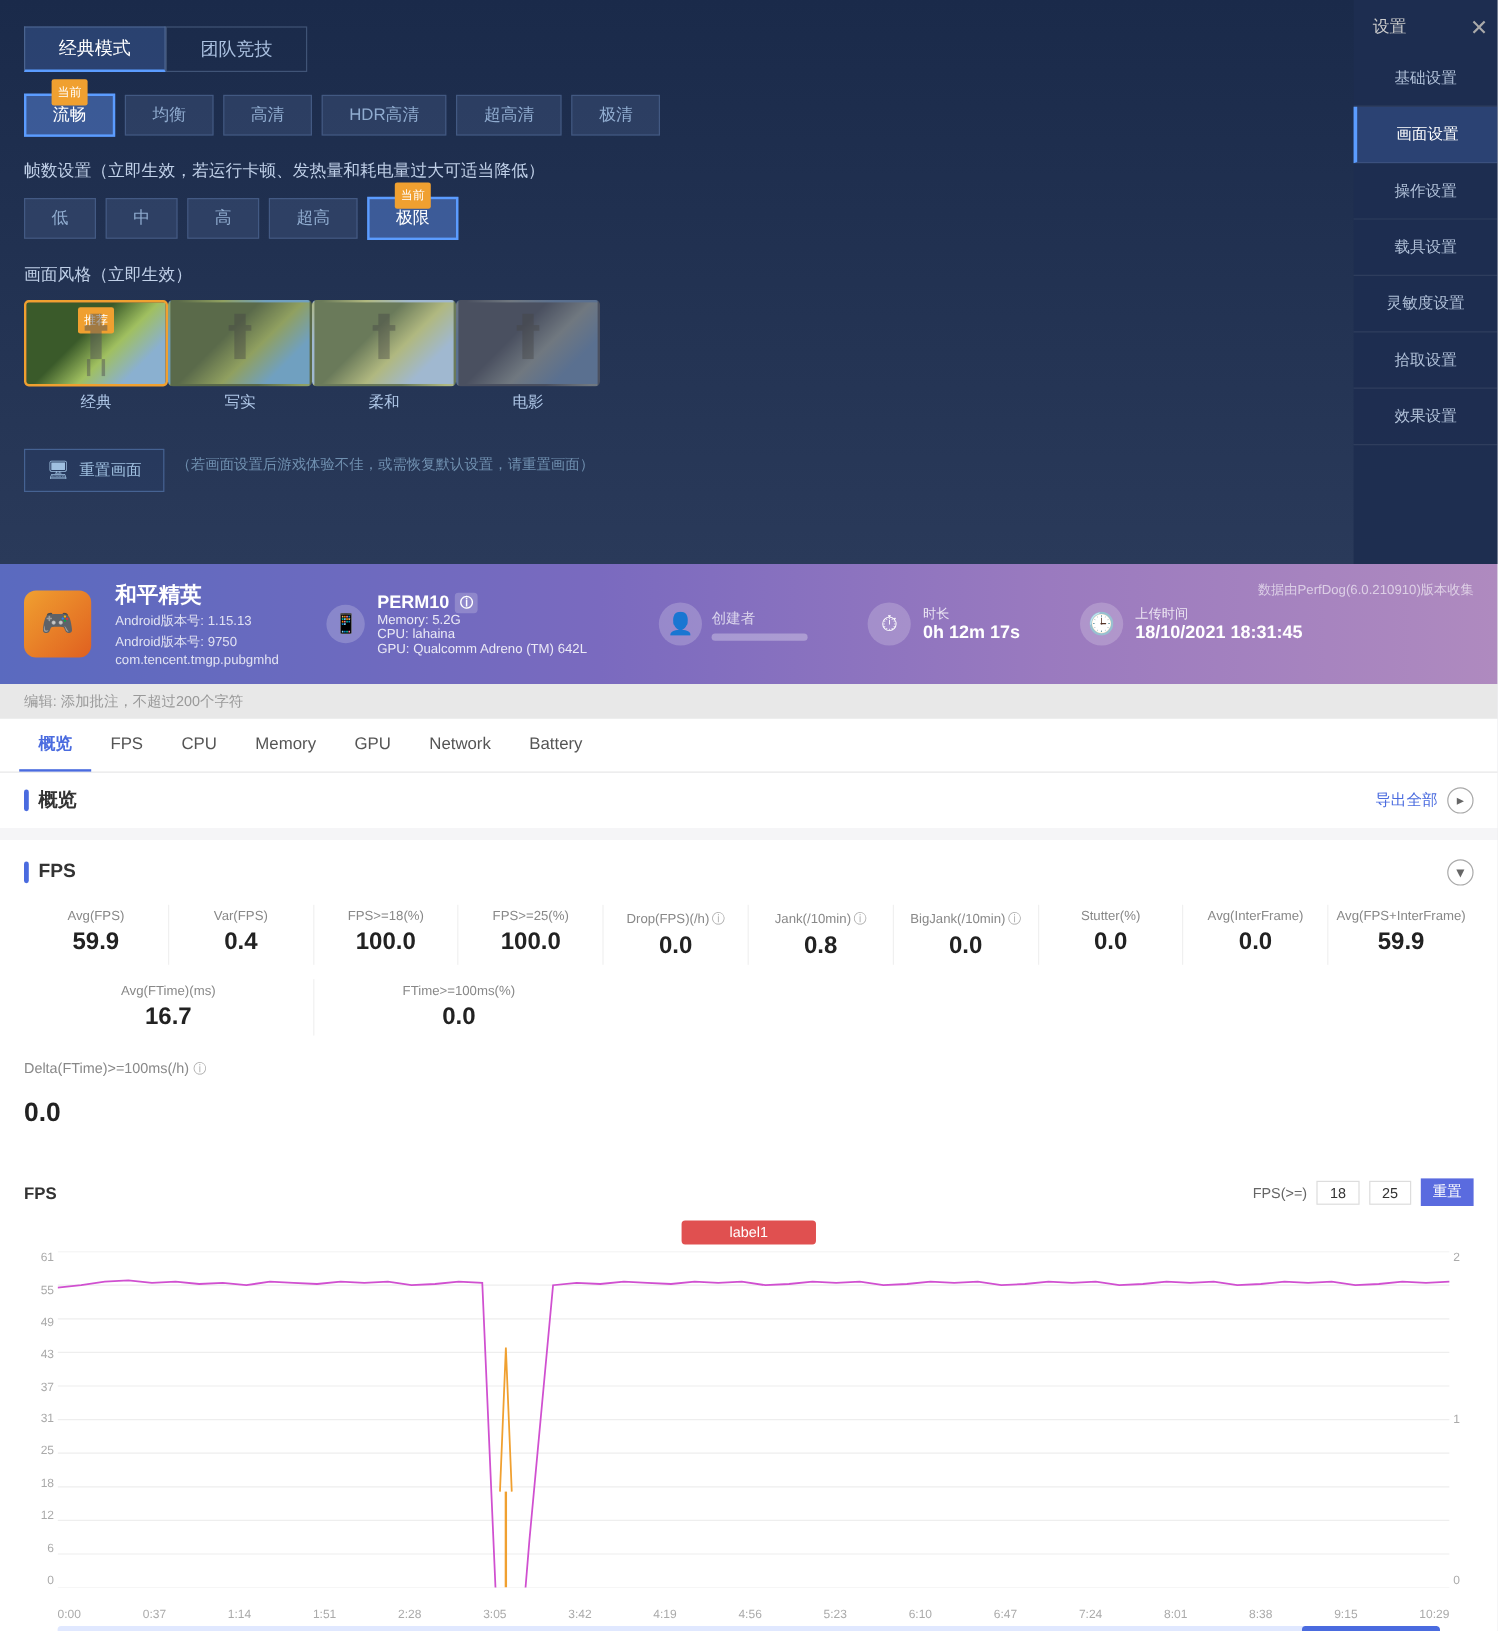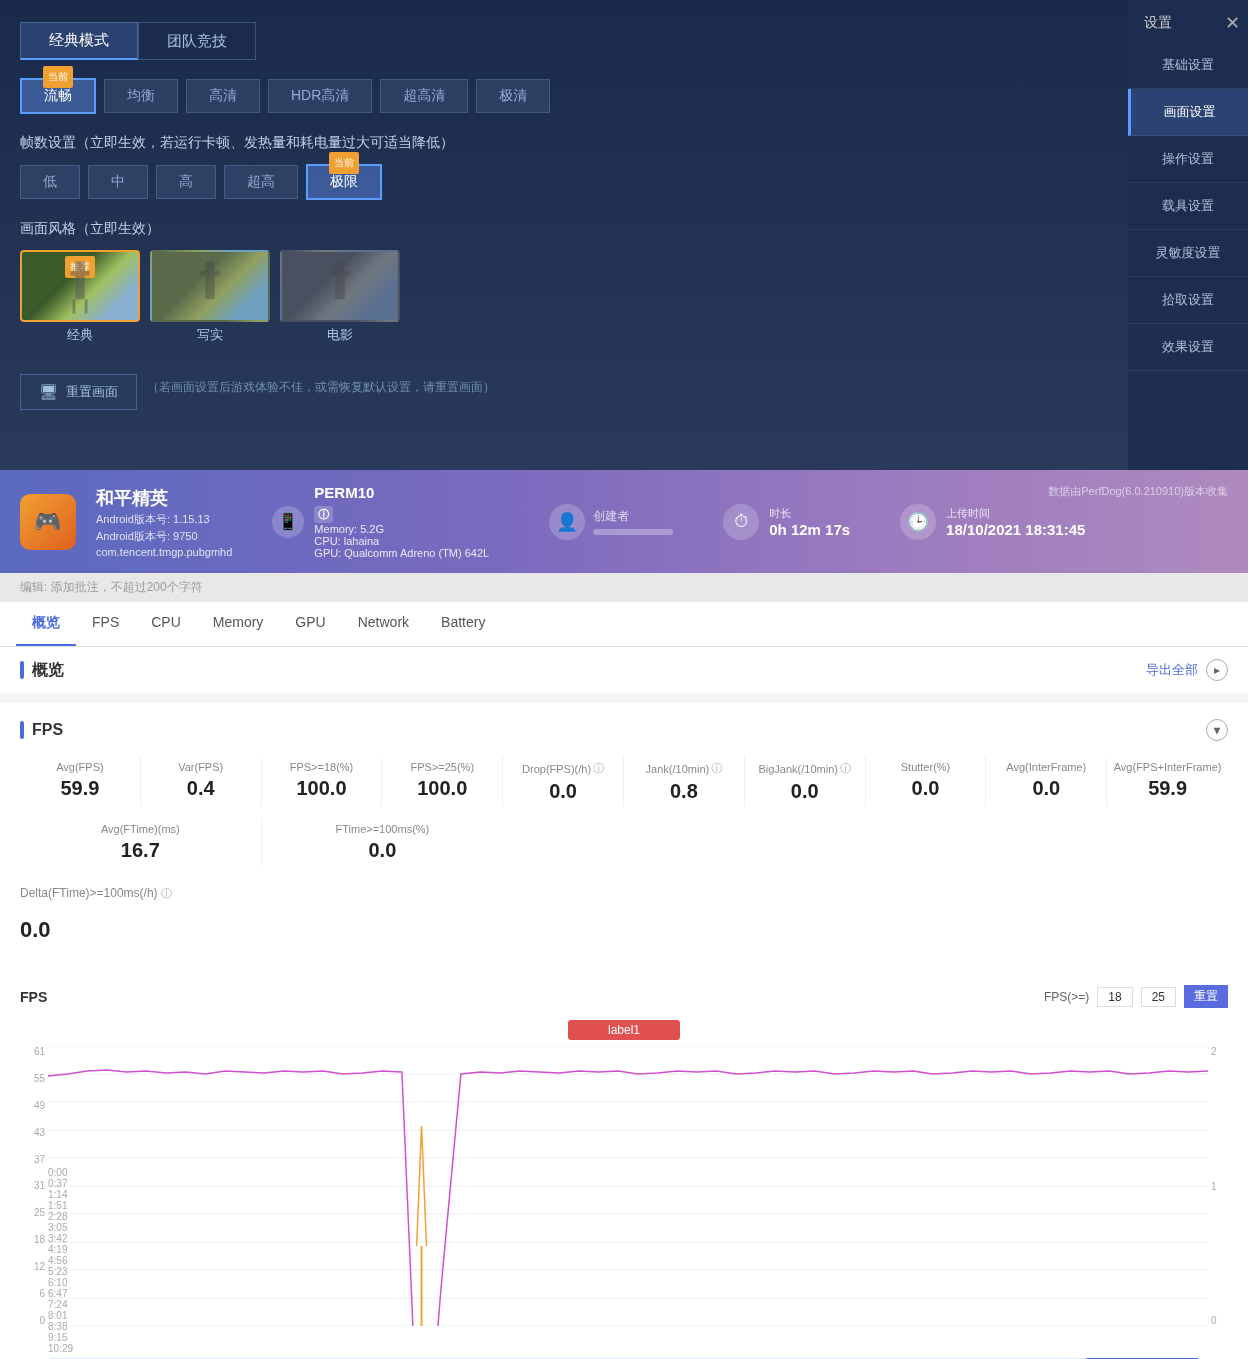--- a/index.html
+++ b/index.html
@@ -112,21 +112,20 @@
       transform: translateX(-50%);
       background: #f0a030;
       color: #fff;
       font-size: 10px;
       padding: 4px 5px;
       border-radius: 2px;
       white-space: nowrap;
     }
     .style-options {
       display: flex;
-      gap: 10px;
       margin-bottom: 20px;
     }
     .style-card {
       width: 120px;
       text-align: center;
       cursor: pointer;
       position: relative;
     }
     .style-card-img {
       width: 120px;
@@ -189,21 +188,21 @@
       align-items: center;
       justify-content: center;
       font-size: 22px;
       color: #fff;
       flex-shrink: 0;
     }
     .app-info { color: #fff; }
     .app-name { font-size: 18px; font-weight: bold; }
     .app-meta { font-size: 11px; color: rgba(255,255,255,0.8); margin-top: 2px; }
     .device-info { color: #fff; font-size: 12px; margin-left: 10px; }
-    .device-name { font-size: 15px; font-weight: bold; display: flex; align-items: flex-start; gap: 5px; flex-direction: column; }
+    .device-name { font-size: 15px; font-weight: bold; display: flex; align-items: flex-end; gap: 5px; }
     .phone-icon-wrap { width: 32px; height: 32px; border-radius: 50%; background: rgba(255,255,255,0.2); display: flex; align-items: center; justify-content: center; font-size: 16px; }
     .header-stat-block { display: flex; align-items: center; gap: 10px; color: #fff; margin-left: 20px; }
     .header-stat-icon { width: 36px; height: 36px; border-radius: 50%; background: rgba(255,255,255,0.2); display: flex; align-items: center; justify-content: center; font-size: 18px; }
     .header-stat-label { font-size: 11px; color: rgba(255,255,255,0.8); }
     .header-stat-value { font-size: 15px; font-weight: bold; }
     .data-source-note { position: absolute; right: 20px; top: 14px; color: rgba(255,255,255,0.6); font-size: 11px; }
     .perfdog-header-relative { position: relative; }
     .creator-block { display: flex; align-items: center; gap: 8px; color: #fff; margin-left: 16px; }
     .creator-icon { width: 36px; height: 36px; border-radius: 50%; background: rgba(255,255,255,0.2); display: flex; align-items: center; justify-content: center; font-size: 18px; }
 
@@ -342,21 +341,20 @@
     }
     .x-axis-labels {
       position: absolute;
       bottom: 2px;
       left: 28px;
       right: 20px;
       display: flex;
       justify-content: space-between;
       font-size: 10px;
       color: #aaa;
-      flex-direction: column;
     }
     .chart-inner {
       position: absolute;
       left: 28px;
       right: 20px;
       top: 30px;
       bottom: 30px;
     }
 
     
@@ -443,20 +441,29 @@
         <div class="style-card-label">经典</div>
       </div>
       <div class="style-card">
         <div class="style-card-img style-img-real">
           <svg width="100%" height="100%" viewBox="0 0 120 72" style="position:absolute;top:0;left:0;opacity:0.4;">
             <rect x="55" y="10" width="10" height="40" fill="#444"></rect>
             <rect x="50" y="20" width="20" height="5" fill="#444"></rect>
           </svg>
         </div>
         <div class="style-card-label">写实</div>
+      </div>
+      <div class="style-card">
+        <div class="style-card-img style-img-gentle">
+          <svg width="100%" height="100%" viewBox="0 0 120 72" style="position:absolute;top:0;left:0;opacity:0.4;">
+            <rect x="55" y="10" width="10" height="40" fill="#444"></rect>
+            <rect x="50" y="20" width="20" height="5" fill="#444"></rect>
+          </svg>
+        </div>
+        <div class="style-card-label">柔和</div>
       </div>
       <div class="style-card">
         <div class="style-card-img style-img-movie">
           <svg width="100%" height="100%" viewBox="0 0 120 72" style="position:absolute;top:0;left:0;opacity:0.4;">
             <rect x="55" y="10" width="10" height="40" fill="#444"></rect>
             <rect x="50" y="20" width="20" height="5" fill="#444"></rect>
           </svg>
         </div>
         <div class="style-card-label">电影</div>
       </div>

